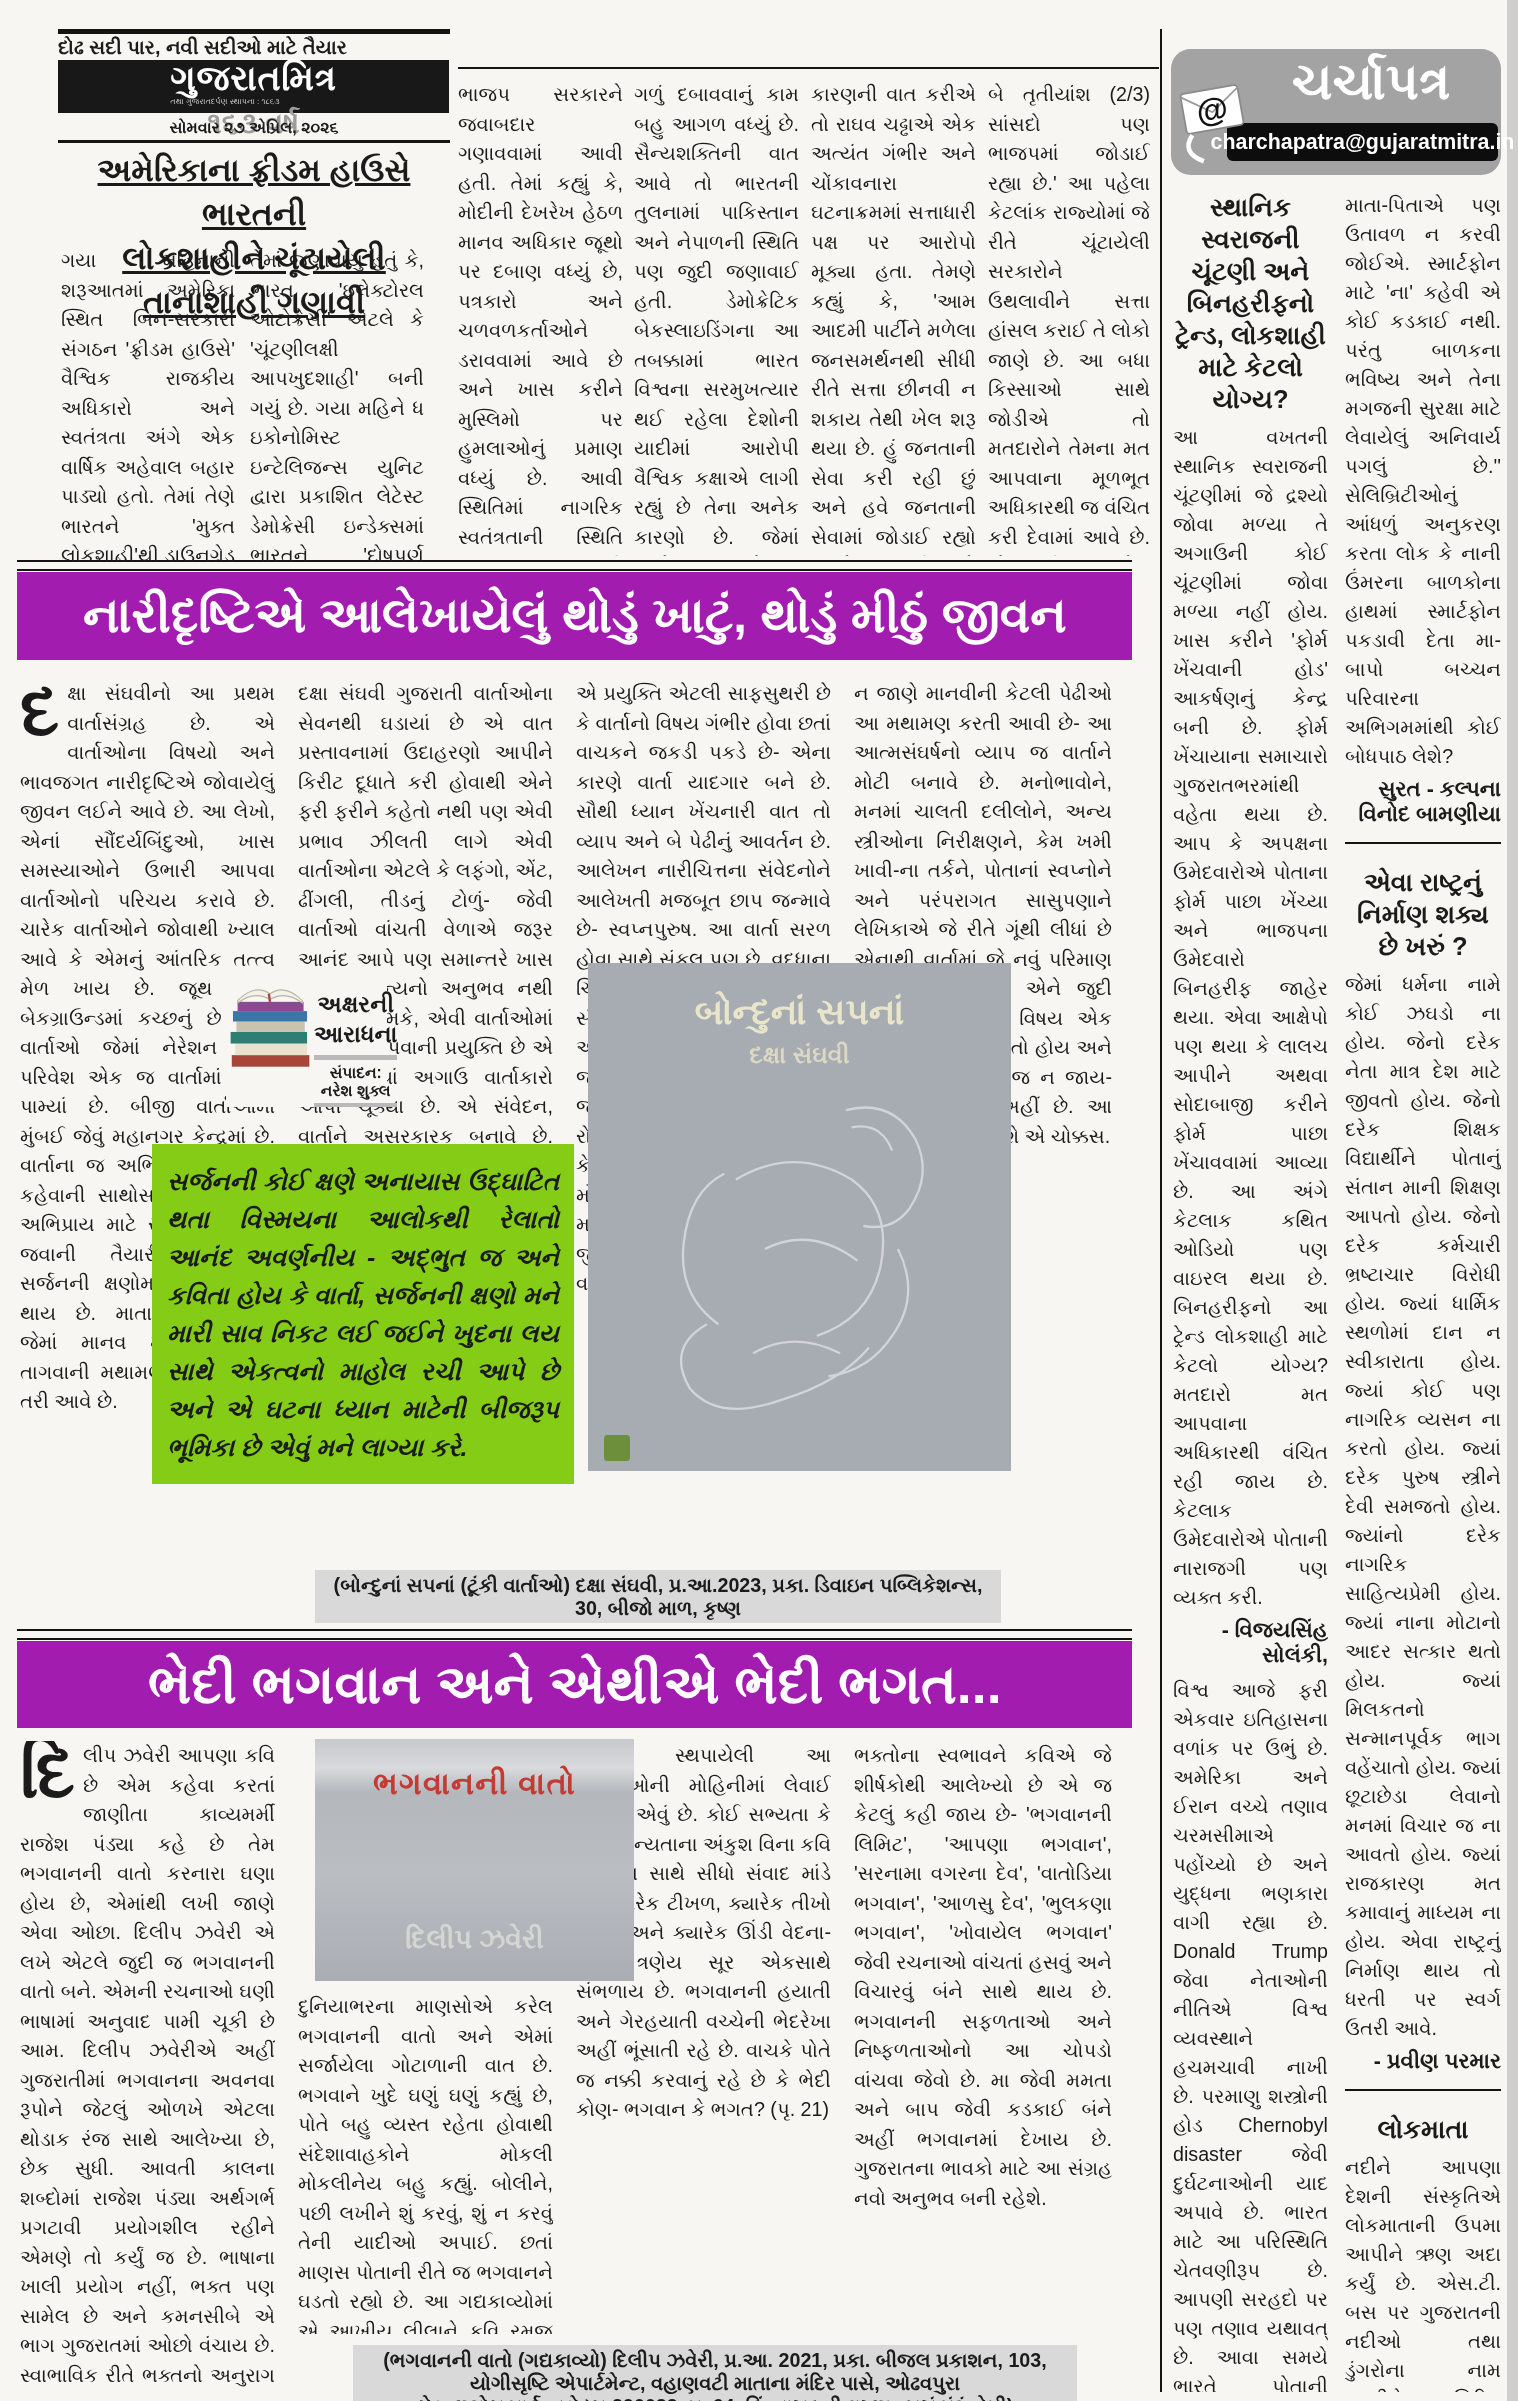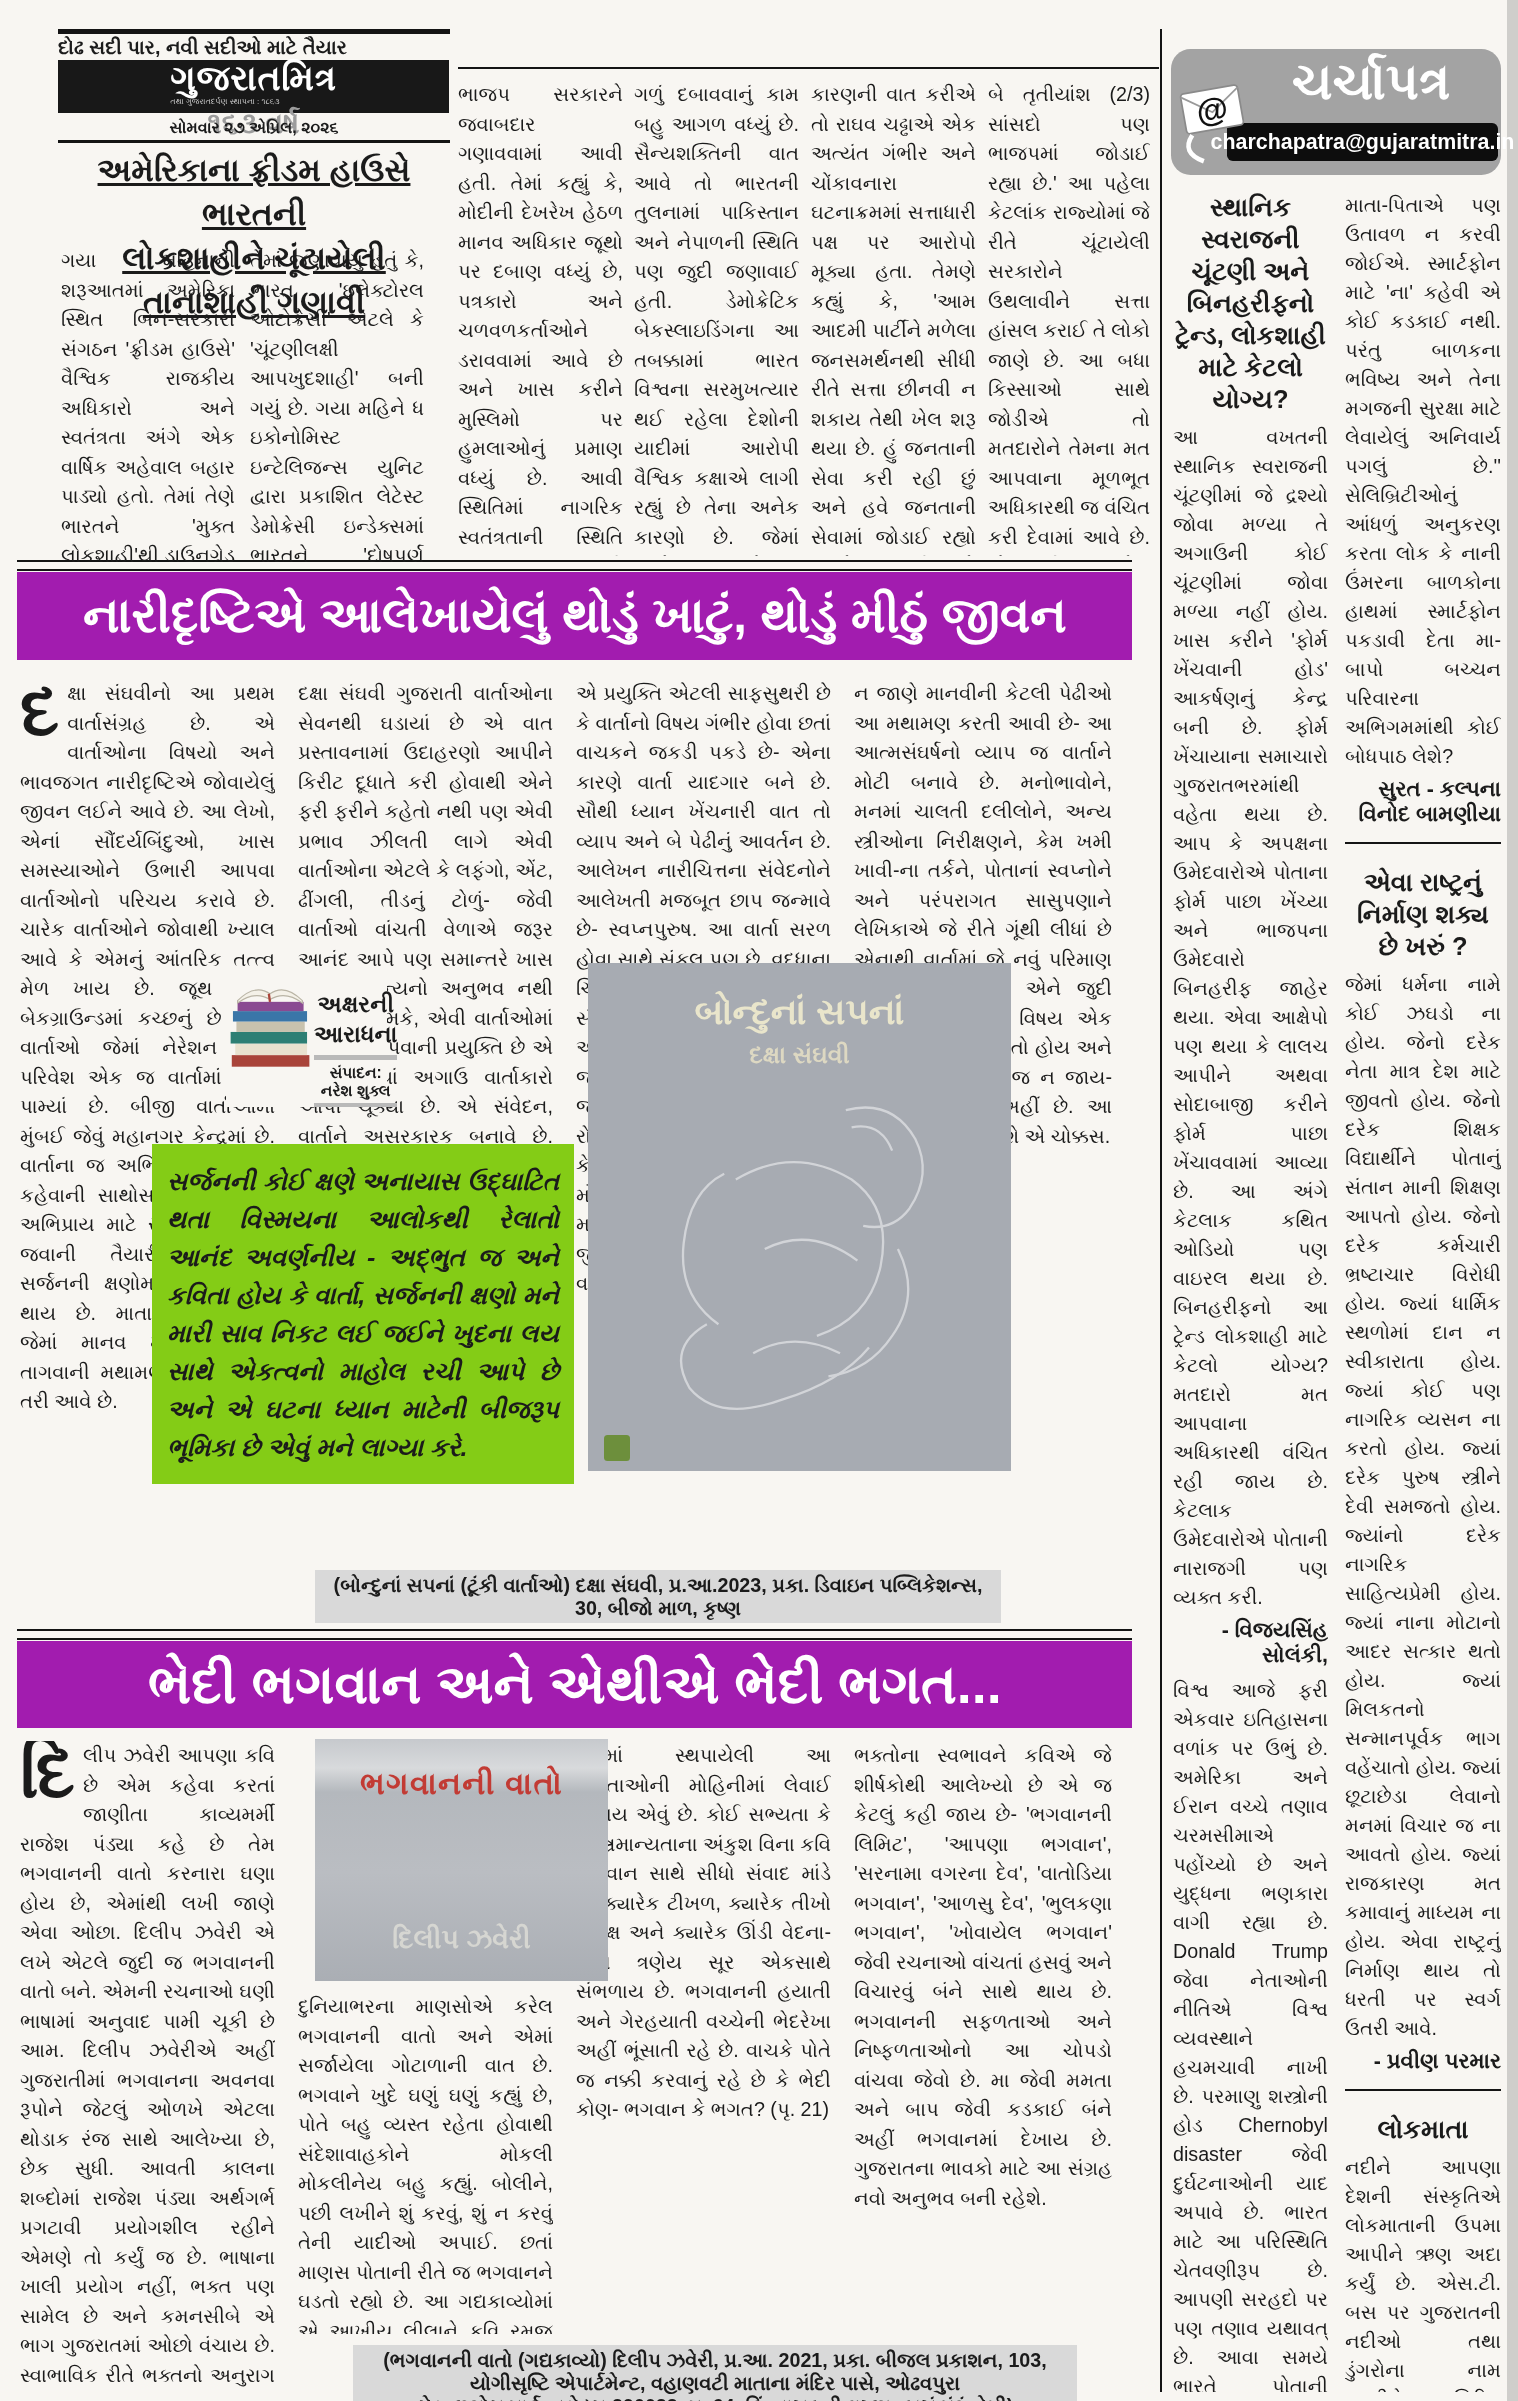--- a/index.html
+++ b/index.html
@@ -132,21 +132,21 @@
   <div class="abs dblrule" style="left:17.4px;top:1629px;width:1115px;"></div>
   <div class="abs banner" style="left:17.4px;top:1641px;width:1115px;height:87px;font-size:54px;">ભેદી ભગવાન અને એથીએ ભેદી ભગત...</div>
 
   <div class="col" style="left:20px;top:1741px;width:255px;height:649px;">
     <span class="dropcap">દિ</span><span>લીપ ઝવેરી આપણા કવિ છે એમ કહેવા કરતાં જાણીતા કાવ્યમર્મી રાજેશ પંડ્યા કહે છે તેમ ભગવાનની વાતો કરનારા ઘણા હોય છે, એમાંથી લખી જાણે એવા ઓછા. દિલીપ ઝવેરી એ લખે એટલે જુદી જ ભગવાનની વાતો બને. એમની રચનાઓ ઘણી ભાષામાં અનુવાદ પામી ચૂકી છે આમ. દિલીપ ઝવેરીએ અહીં ગુજરાતીમાં ભગવાનના અવનવા રૂપોને જેટલું ઓળખે એટલા થોડાક રંજ સાથે આલેખ્યા છે, છેક સુધી. આવતી કાલના શબ્દોમાં રાજેશ પંડ્યા અર્થગર્ભ પ્રગટાવી પ્રયોગશીલ રહીને એમણે તો કર્યું જ છે. ભાષાના ખાલી પ્રયોગ નહીં, ભક્ત પણ સામેલ છે અને કમનસીબે એ ભાગ ગુજરાતમાં ઓછો વંચાય છે. સ્વાભાવિક રીતે ભક્તનો અનુરાગ અહીં જુદા રૂપે પ્રગટે છે.</span>
   </div>
   <div class="col" style="left:298px;top:1992px;width:255px;height:342px;">દુનિયાભરના માણસોએ કરેલ ભગવાનની વાતો અને એમાં સર્જાયેલા ગોટાળાની વાત છે. ભગવાને ખુદે ઘણું ઘણું કહ્યું છે, પોતે બહુ વ્યસ્ત રહેતા હોવાથી સંદેશાવાહકોને મોકલી મોકલીનેય બહુ કહ્યું. બોલીને, પછી લખીને શું કરવું, શું ન કરવું તેની યાદીઓ અપાઈ. છતાં માણસ પોતાની રીતે જ ભગવાનને ઘડતો રહ્યો છે. આ ગદ્યકાવ્યોમાં એ આખીય લીલાને કવિ રમૂજ અને કરુણાથી જુએ છે.</div>
   <div class="col" style="left:576px;top:1741px;width:255px;height:594px;">ગદ્યમાં સ્થપાયેલી આ કવિતાઓની મોહિનીમાં લેવાઈ જવાય એવું છે. કોઈ સભ્યતા કે શાસ્ત્રમાન્યતાના અંકુશ વિના કવિ ભગવાન સાથે સીધો સંવાદ માંડે છે. ક્યારેક ટીખળ, ક્યારેક તીખો કટાક્ષ અને ક્યારેક ઊંડી વેદના- એમ ત્રણેય સૂર એકસાથે સંભળાય છે. ભગવાનની હયાતી અને ગેરહયાતી વચ્ચેની ભેદરેખા અહીં ભૂંસાતી રહે છે. વાચકે પોતે જ નક્કી કરવાનું રહે છે કે ભેદી કોણ- ભગવાન કે ભગત? (પૃ. 21)</div>
   <div class="col" style="left:854px;top:1741px;width:258px;height:594px;">ભક્તોના સ્વભાવને કવિએ જે શીર્ષકોથી આલેખ્યો છે એ જ કેટલું કહી જાય છે- 'ભગવાનની લિમિટ', 'આપણા ભગવાન', 'સરનામા વગરના દેવ', 'વાતોડિયા ભગવાન', 'આળસુ દેવ', 'ભુલકણા ભગવાન', 'ખોવાયેલ ભગવાન' જેવી રચનાઓ વાંચતાં હસવું અને વિચારવું બંને સાથે થાય છે. ભગવાનની સફળતાઓ અને નિષ્ફળતાઓનો આ ચોપડો વાંચવા જેવો છે. મા જેવી મમતા અને બાપ જેવી કડકાઈ બંને અહીં ભગવાનમાં દેખાય છે. ગુજરાતના ભાવકો માટે આ સંગ્રહ નવો અનુભવ બની રહેશે.</div>
 
-  <div class="inset bookcover2" style="left:315px;top:1739px;width:293px;height:242px;">
+  <div class="inset bookcover2" style="left:315px;top:1739px;width:319px;height:242px;">
     <div class="bc2-title">ભગવાનની વાતો</div>
     <div class="bc2-author">દિલીપ ઝવેરી</div>
   </div>
 
   <div class="inset caption" style="left:353px;top:2345px;width:708px;">
     <div>(ભગવાનની વાતો (ગદ્યકાવ્યો) દિલીપ ઝવેરી, પ્ર.આ. 2021, પ્રકા. બીજલ પ્રકાશન, 103, યોગીસૃષ્ટિ એપાર્ટમેન્ટ, વહાણવટી માતાના મંદિર પાસે, ઓઢવપુરા</div>
     <div>રોડ, છલોરા પાર્ક, વડોદરા-390023, પૃ. 64, કિં. વાચકની ઇચ્છા, કાચું પૂંઠું, ડેમી)</div>
   </div>
 
   <div class="abs rule" style="left:1160px;top:29px;width:1.7px;height:2363px;"></div>

